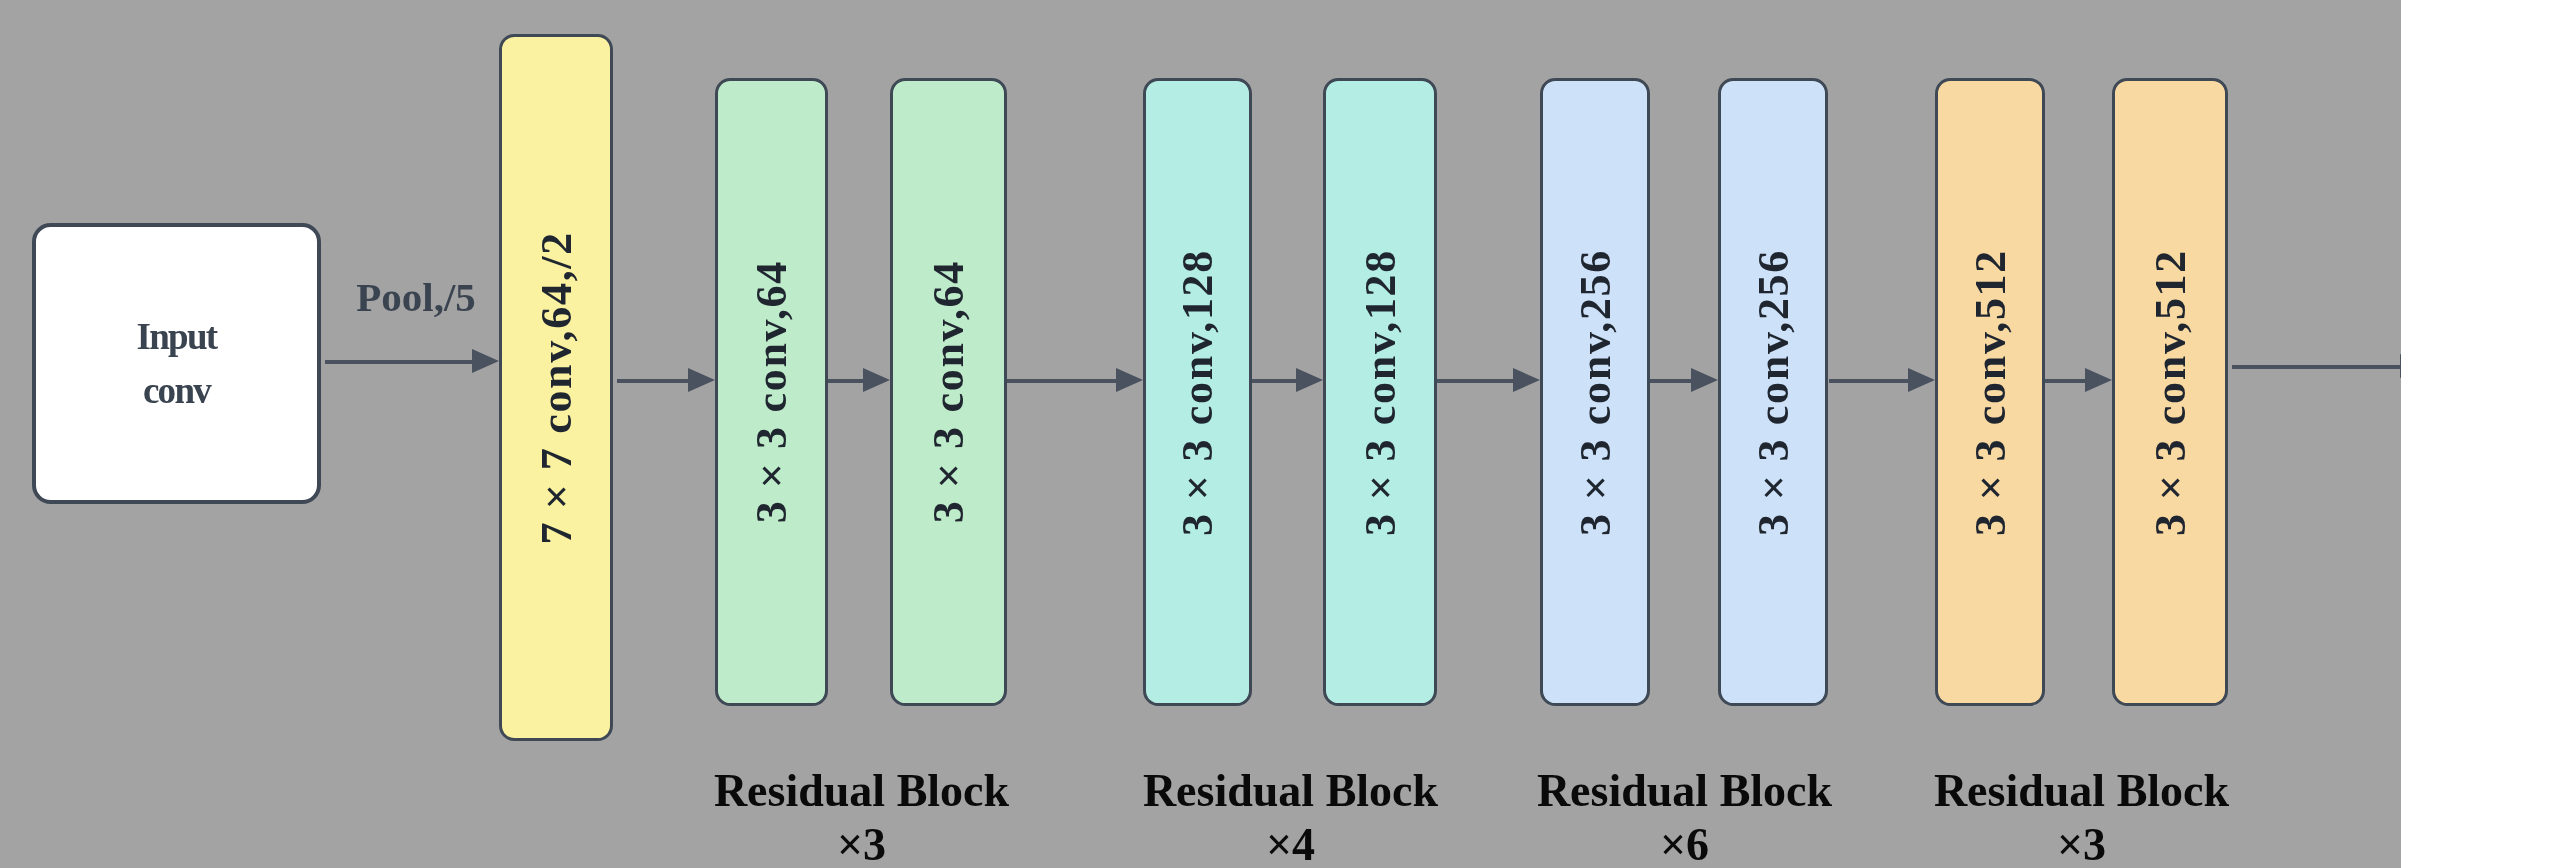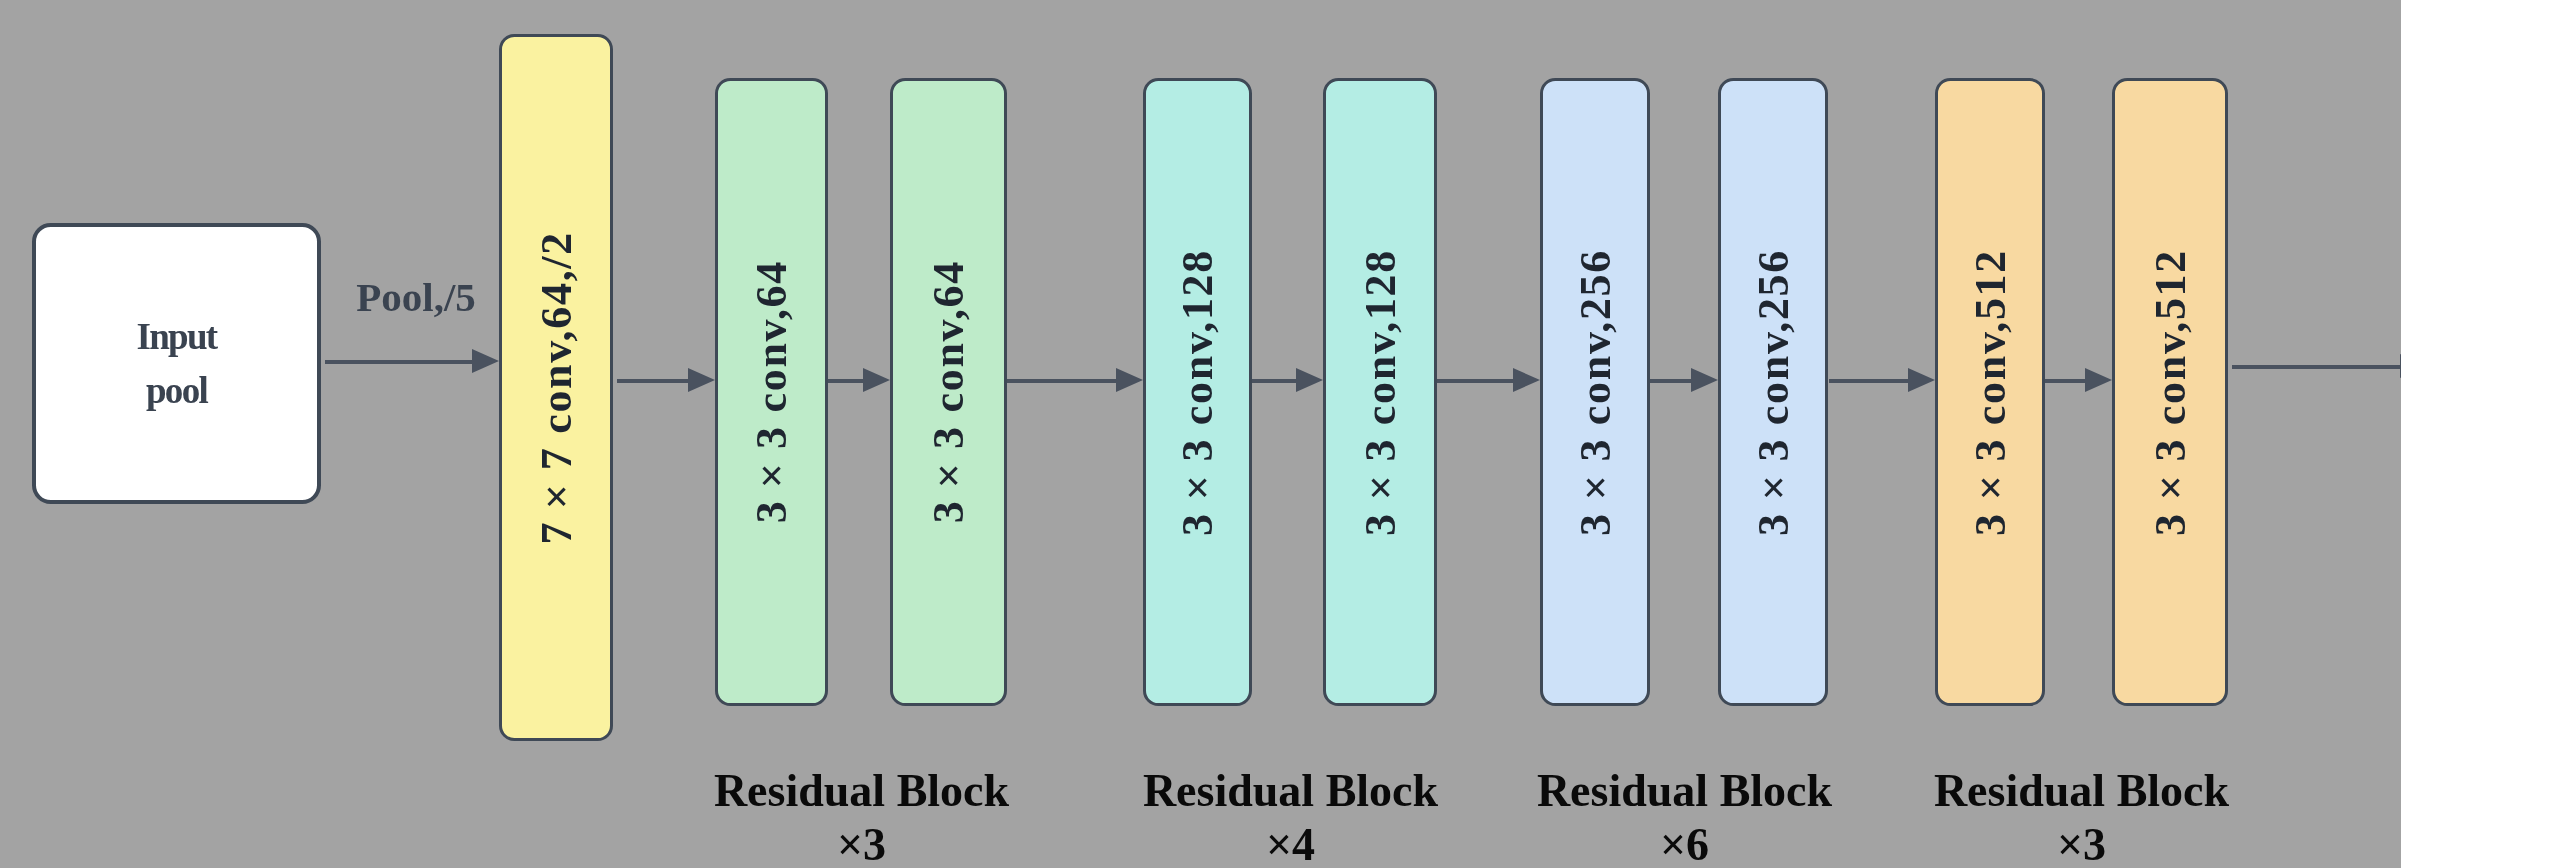--- a/index.html
+++ b/index.html
@@ -79,21 +79,21 @@
     margin-top:12px;
   }
 </style>
 </head>
 <body>
 
 <div class="stage">
 
   <div class="node plain" style="left:32px;top:223px;width:289px;height:281px;border-radius:18.7px;flex-direction:column;">
     <div class="input-text">Input</div>
-    <div class="input-text">pool</div>
+    <div class="input-text">conv</div>
   </div>
 
   <div class="arrow" style="left:325px;top:360px;width:147px;"></div>
   <div class="arrow" style="left:617px;top:379px;width:71px;"></div>
   <div class="arrow" style="left:828px;top:379px;width:35px;"></div>
   <div class="arrow" style="left:1007px;top:379px;width:109px;"></div>
   <div class="arrow" style="left:1251px;top:379px;width:45px;"></div>
   <div class="arrow" style="left:1437px;top:379px;width:76px;"></div>
   <div class="arrow" style="left:1650px;top:379px;width:41px;"></div>
   <div class="arrow" style="left:1829px;top:379px;width:79px;"></div>

